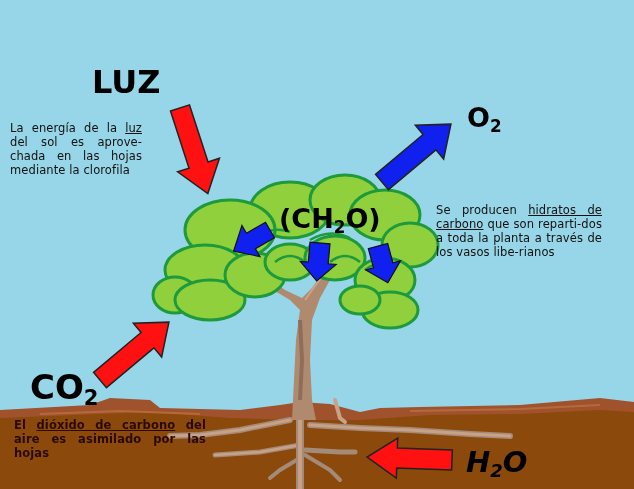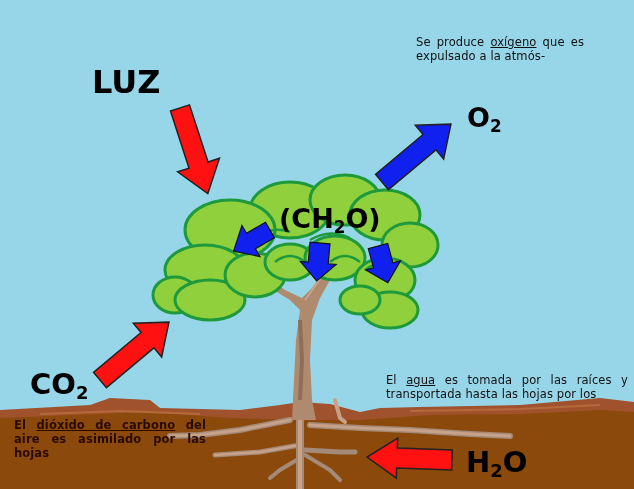--- a/index.html
+++ b/index.html
@@ -114,39 +114,39 @@
   </svg>
 
   <div class="big" style="left:92px; top:66px; font-size:32px;">
     <span>LUZ</span>
   </div>
 
   <div class="big" style="left:443px; top:104px; font-size:27px;margin-left:24px;">
     <span>O</span><sub>2</sub>
   </div>
 
-  <div class="big" style="left:30px; top:370px; font-size:29px;">
+  <div class="big" style="left:30px; top:370px; font-size:34px;">
     <span>CO</span><sub>2</sub>
   </div>
 
-  <div class="big" style="left:466px; top:448px; font-size:29px;">
+  <div class="big" style="left:466px; top:448px; font-size:29px;font-style:italic;">
     <span>H</span><sub>2</sub><span>O</span>
   </div>
 
   <div class="big" style="left:279px; top:205px; font-size:27px;">
     <span>(CH</span><sub>2</sub><span>O)</span>
   </div>
 
-  <div class="txt" style="left:416px; top:35px; width:168px;">
-    <span>Se produce </span><u>oxígeno</u><span> que es expulsado a la atmós-</span>
+
+  <div class="txt" style="left:10px; top:121px; width:132px;">
+    <span>La energía de la </span><u>luz</u><span> del sol es aprove-chada en las hojas mediante la clorofila</span>
   </div>
 
+  <div class="txt" style="left:436px; top:203px; width:166px;">
+    <span>Se producen </span><u>hidratos de carbono</u><span> que son reparti-dos a toda la planta a través de los vasos libe-rianos</span>
+  </div>
 
-
-  <div class="txt" style="left:386px; top:373px; width:242px;">
-    <span>El </span><u>agua</u><span> es tomada por las raíces y transportada hasta las hojas por los</span>
-  </div>
 
   <div class="txt soil" style="left:14px; top:418px; width:192px;">
     <span>El </span><u>dióxido de carbono</u><span> del aire es asimilado por las hojas</span>
   </div>
 
 </div>
 
 </body></html>

